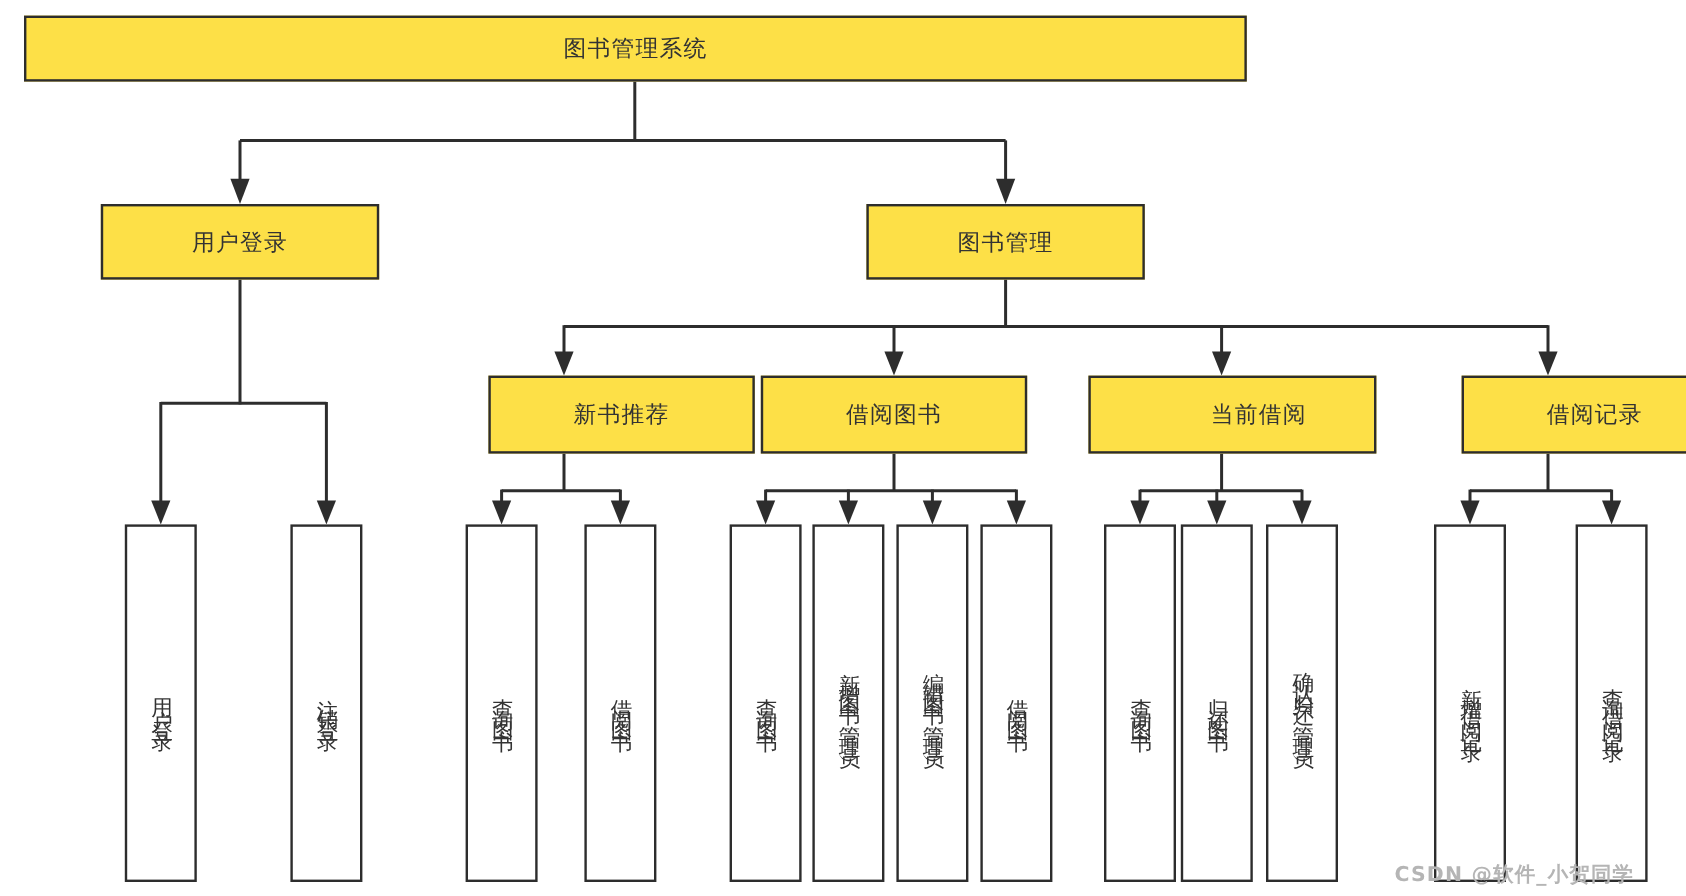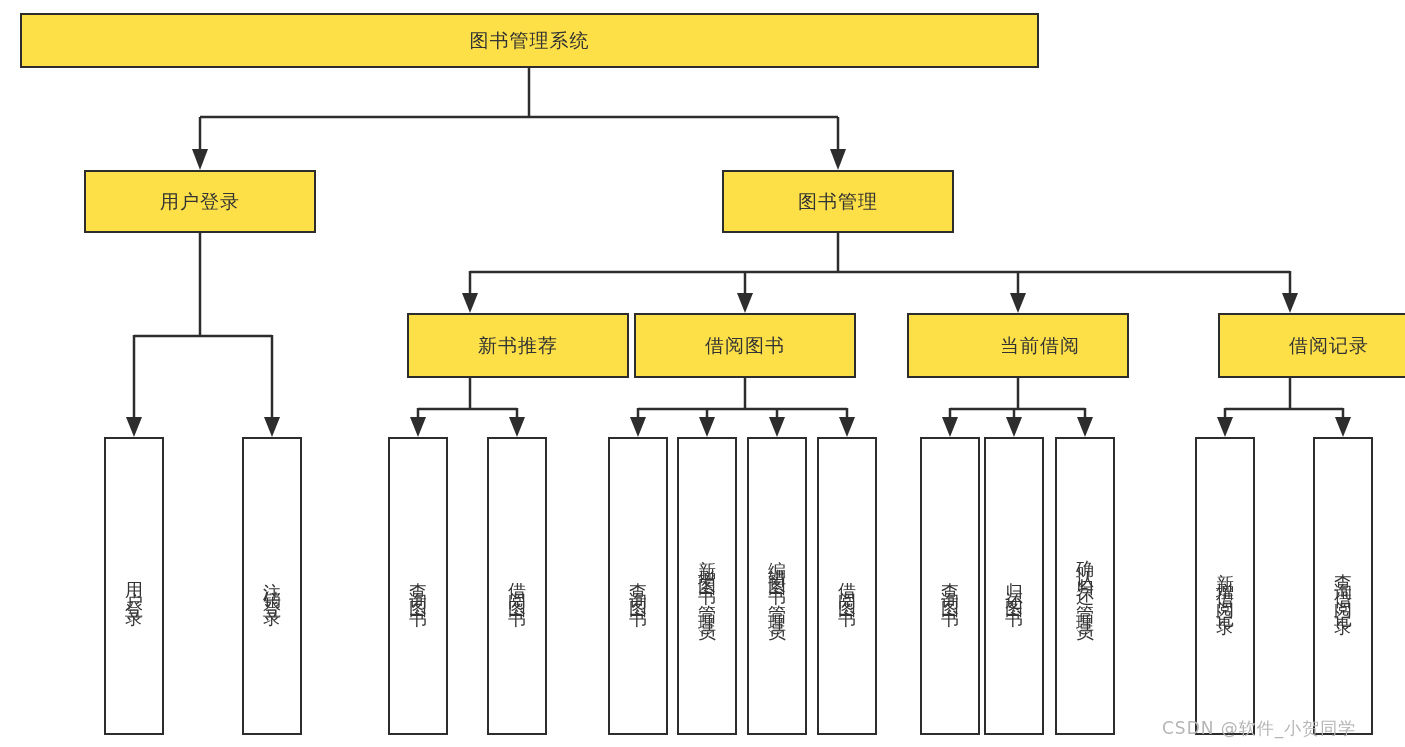--- a/index.html
+++ b/index.html
@@ -54,20 +54,21 @@
     overflow: hidden;
   }
   .watermark {
     position: absolute;
     left: 1162px;
     top: 717px;
     font-size: 17px;
     letter-spacing: 1px;
     color: #b5b5b5;
     white-space: nowrap;
+    font-weight: bold;
   }
 </style>
 </head>
 <body>
 
 <div class="stage">
 
   <svg class="connectors" viewBox="0 0 1405 747" xmlns="http://www.w3.org/2000/svg">
     <g stroke="#2d2d2d" stroke-width="2.5" fill="none">
 
@@ -137,21 +138,21 @@
     </g>
   </svg>
 
   <div class="hbox" style="left:20px; top:13px; width:1019px; height:55px;">图书管理系统</div>
 
   <div class="hbox" style="left:84px; top:170px; width:232px; height:63px;">用户登录</div>
   <div class="hbox" style="left:722px; top:170px; width:232px; height:63px;">图书管理</div>
 
   <div class="hbox" style="left:359px; top:313px; width:222px; height:65px;margin-left:48px;">新书推荐</div>
   <div class="hbox" style="left:634px; top:313px; width:222px; height:65px;">借阅图书</div>
-  <div class="hbox" style="left:907px; top:313px; width:222px; height:65px;padding-left:44px;">当前借阅</div>
+  <div class="hbox" style="left:907px; top:313px; width:240px; height:65px;padding-left:44px;">当前借阅</div>
   <div class="hbox" style="left:1218px; top:313px; width:222px; height:65px;">借阅记录</div>
 
   <div class="vbox" style="left:104px;">用户登录</div>
   <div class="vbox" style="left:242px;">注销登录</div>
 
   <div class="vbox" style="left:388px;">查询图书</div>
   <div class="vbox" style="left:487px;">借阅图书</div>
 
   <div class="vbox" style="left:608px;">查询图书</div>
   <div class="vbox" style="left:677px;">新增图书（管理员）</div>

